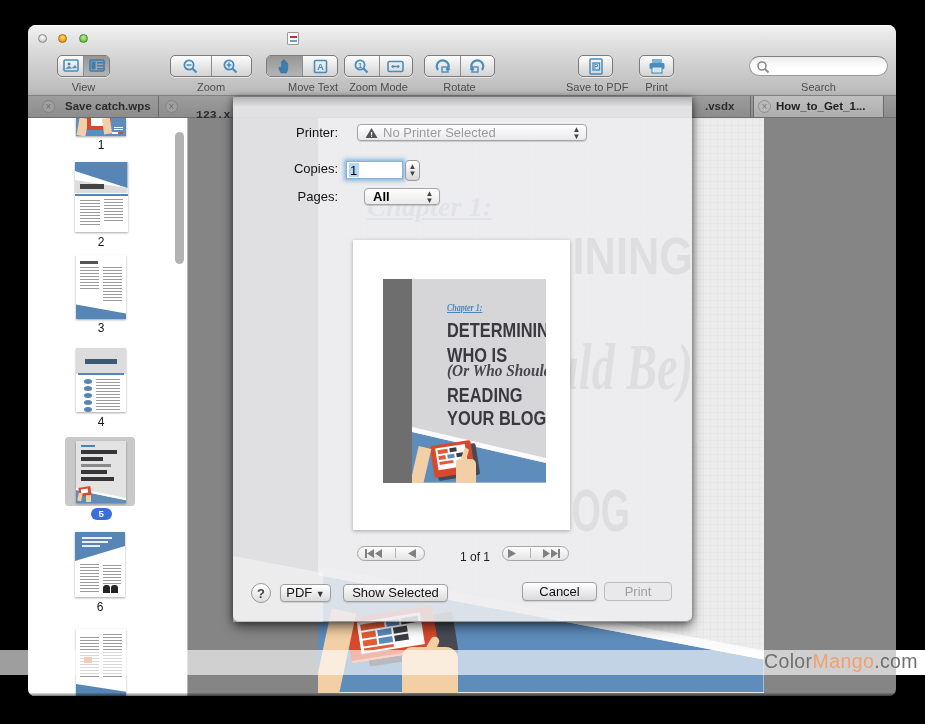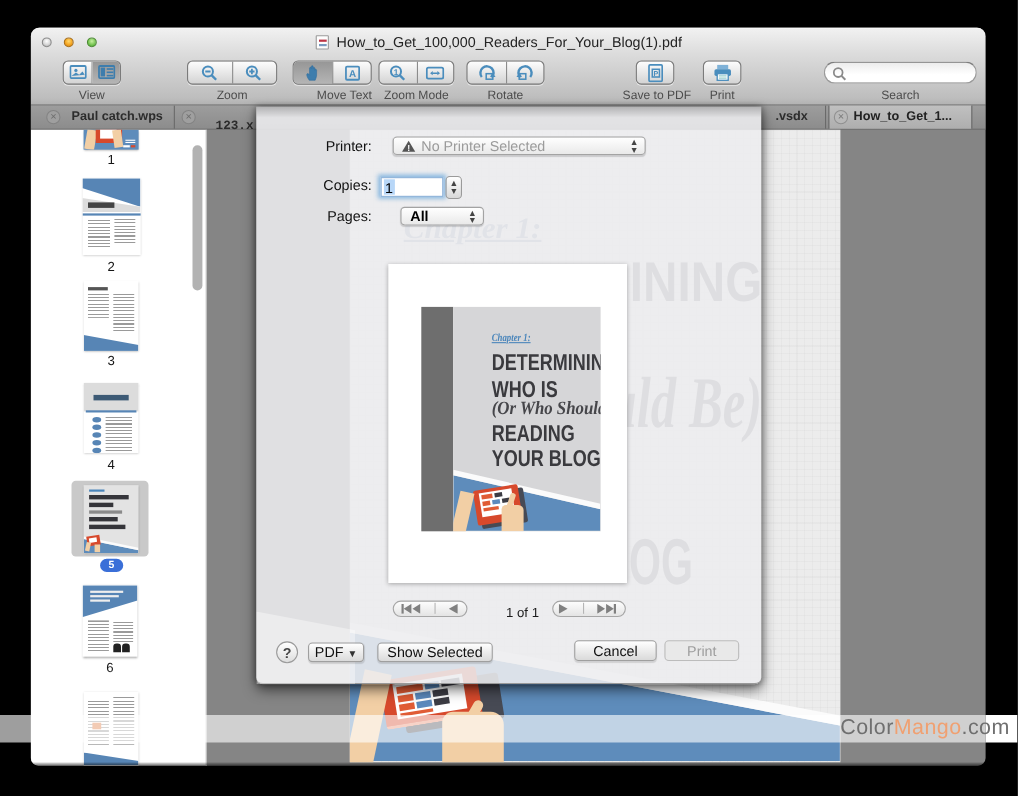--- a/index.html
+++ b/index.html
@@ -83,21 +83,20 @@
 .cm{position:absolute;top:650px;right:7px;font-size:19.5px;color:#6f6f6f;letter-spacing:.4px;}
 .cm b{color:#f0a071;font-weight:normal;}
 </style></head>
 <body>
 <div class="win">
   <div class="chrome"></div>
   <div class="tl tl1"></div>
     <div class="tl tl2"></div>
     <div class="tl tl3"></div>
   <div class="ticon"></div>
-  <div class="title">How_to_Get_100,000_Readers_For_Your_Blog(1).pdf</div>
 
   <div class="grp" style="left:29px;width:53px;">
     <div class="seg" style="width:26px;">
         <svg width="16" height="14">
           <rect x="1" y="1" width="14" height="11" rx="1" fill="none" stroke="#4a8dbd" stroke-width="1.6"></rect>
           <circle cx="6" cy="5" r="1.5" fill="#4a8dbd"></circle>
           <path d="M2 10l4-3 3 2 3-3 2 3z" fill="#4a8dbd"></path>
         </svg>
       </div>
     <div class="seg on" style="width:27px;">
@@ -209,21 +208,21 @@
   <div class="search">
       <svg width="14" height="14" style="position:absolute;left:6px;top:3px;">
         <circle cx="6" cy="6" r="4" fill="none" stroke="#8a8a8a" stroke-width="1.6"></circle>
         <line x1="9" y1="9" x2="12.5" y2="12.5" stroke="#8a8a8a" stroke-width="1.8"></line>
       </svg>
     </div>
   <div class="tlabel" style="left:721px;width:139px;">Search</div>
 
   <div class="tabbar">
     <div class="tclose" style="left:14px;">×</div>
-    <div class="tab" style="left:37px;top:4px;">Paul catch.wps</div>
+    <div class="tab" style="left:37px;top:4px;">Save catch.wps</div>
     <div class="tabdiv" style="left:130px;"></div>
     <div class="tclose" style="left:137px;">×</div>
     <div class="tab" style="left:168px;top:12px;font-family:Liberation Mono, monospace;">123.x</div>
     <div class="tab" style="left:677px;top:4px;">.vsdx</div>
     <div class="tabdiv" style="left:722px;"></div>
     <div class="activetab"></div>
     <div class="tclose" style="left:730px;background:#b9b9b9;border-color:#909090;color:#7a7a7a;">×</div>
     <div class="tab" style="left:748px;top:4px;color:#222;">How_to_Get_1...</div>
   </div>
 

